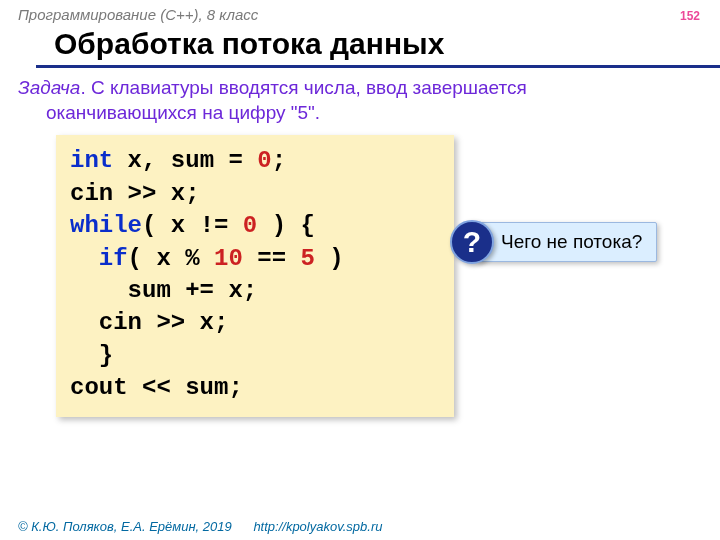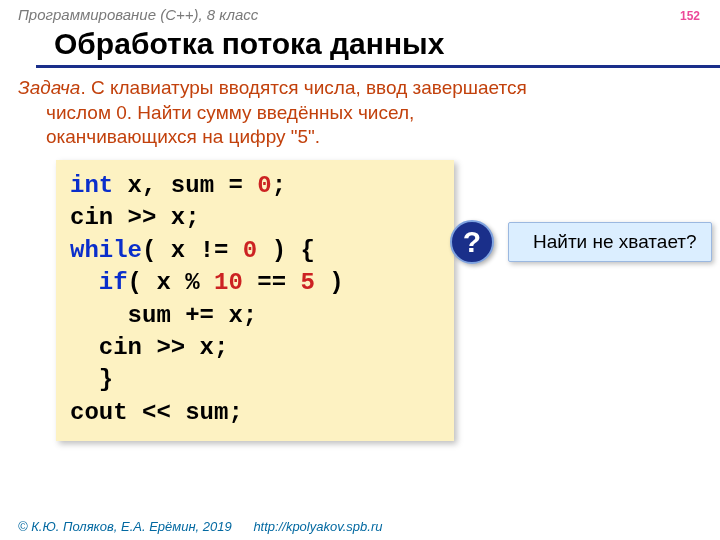--- a/index.html
+++ b/index.html
@@ -1,15 +1,15 @@
 <!DOCTYPE html>
 <html><head>
 <meta charset="utf-8">
 <style>
-  * { margin: 0; padding: 0; box-sizing: border-box; gap: 32px; }
+  * { margin: 0; padding: 0; box-sizing: border-box; }
   body {
     width: 720px;
     height: 540px;
     background: #fff;
     font-family: Arial, Helvetica, sans-serif;
     position: relative;
     overflow: hidden;
   }
   .header-bar {
     display: flex;
@@ -32,21 +32,21 @@
     font-weight: bold;
     color: #000;
     padding: 2px 18px 4px 18px;
     border-bottom: 3px solid #1a2f8a;
     margin-bottom: 8px;
     margin-left: 36px;
   }
   .task {
     padding: 0 40px 0 18px;
     font-size: 19px;
-    color: #c2410c;
+    color: #6d28d9;
     line-height: 1.3;
   }
   .task-label { font-style: italic; }
   .task-indent { padding-left: 28px; display: block; }
 
   .code-block {
     position: relative;
     margin: 10px 0 0 56px;
     width: 398px;
     background: #fdf2c2;
@@ -110,34 +110,33 @@
 
 <div class="header-bar">
   <span class="course-title">Программирование (C++), 8 класс</span>
   <span class="page-num">152</span>
 </div>
 
 <div class="main-title">Обработка потока данных</div>
 
 <div class="task">
   <span class="task-label">Задача</span><span>. С клавиатуры вводятся числа, ввод завершается</span>
-  <span class="task-indent">числом 0. Найти сумму введённых чисел,</span>
   <span class="task-indent">оканчивающихся на цифру "5".</span>
 </div>
 
 <div class="code-block"><span class="kw">int</span><span> x, sum = </span><span class="num">0</span><span>;</span>
 <span>cin &gt;&gt; x;</span>
 <span class="kw">while</span><span>( x != </span><span class="num">0</span><span> ) {</span>
 <span class="kw">  if</span><span>( x % </span><span class="num">10</span><span> == </span><span class="num">5</span><span> )</span>
 <span>    sum += x;</span>
 <span>  cin &gt;&gt; x;</span>
 <span>  }</span>
 <span>cout &lt;&lt; sum;</span></div>
 
 <div class="callout">
   <div class="q-circle">?</div>
-  <div class="q-box">Найти не хватает?</div>
+  <div class="q-box">Чего не потока?</div>
 </div>
 
 <div class="footer">
   <span>© К.Ю. Поляков, Е.А. Ерёмин, 2019</span>
   <span class="url">http://kpolyakov.spb.ru</span>
 </div>
 
 </body></html>

